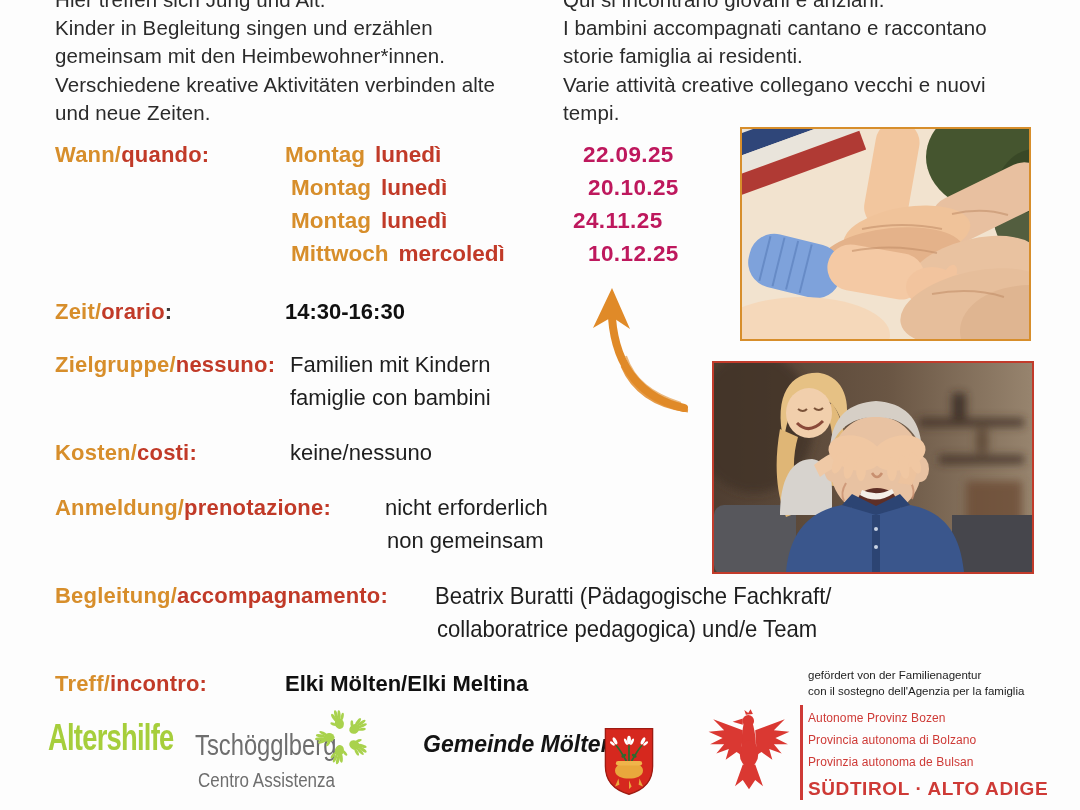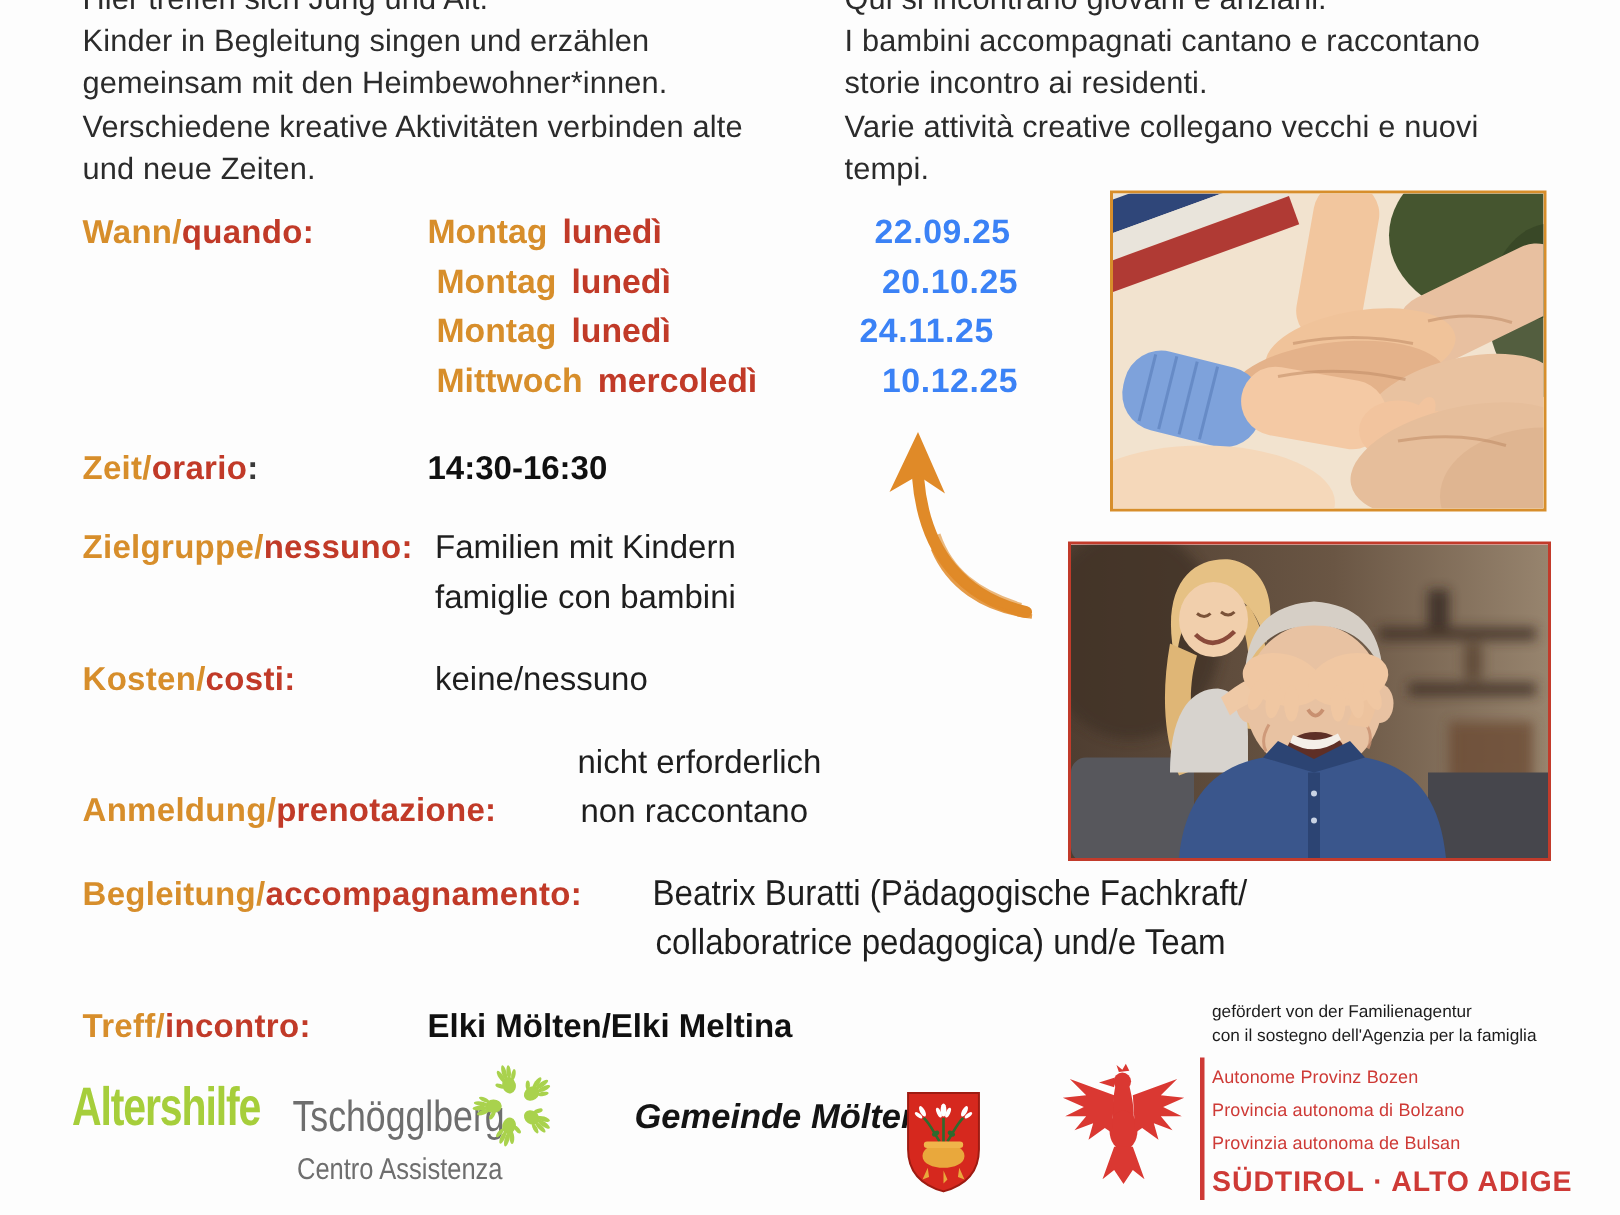--- a/index.html
+++ b/index.html
@@ -10,21 +10,21 @@
   .intro div{white-space:nowrap;}
   .label{font-size:22px;font-weight:bold;letter-spacing:.2px;white-space:nowrap;}
   .label .de{color:var(--orange,#D78E2B);}
   .label .it{color:var(--red,#C13A28);}
   .label .colon{color:#3a3a3a;}
   .value{font-size:22px;color:#1e1e1e;white-space:nowrap;}
   .vbold{font-weight:bold;color:#101010;}
   .when-row{position:absolute;white-space:nowrap;height:30px;}
   .day-de{font-size:22.5px;font-weight:bold;color:var(--orange,#D78E2B);}
   .day-it{font-size:22.5px;font-weight:bold;color:var(--red,#C13A28);margin-left:10px;}
-  .wdate{position:absolute;top:0;font-size:22.5px;font-weight:bold;color:#3b82f6;letter-spacing:.4px;}
+  .wdate{position:absolute;top:0;font-size:22.5px;font-weight:bold;color:#be185d;letter-spacing:.4px;}
   .cond{font-size:24px;transform:scaleX(.92);transform-origin:0 0;}
   .photo{position:absolute;overflow:hidden;background:#fff;}
   .photo1{border:2px solid var(--photo1-border,#D78E2B);}
   .photo2{border:2px solid var(--photo2-border,#C23B2B);}
   .alt-name1{font-size:36px;font-weight:bold;color:var(--green,#A6CE3B);letter-spacing:-1px;transform:scaleX(.76);transform-origin:0 0;white-space:nowrap;}
   .alt-name2{font-size:29px;color:var(--gray,#6E6E6E);transform:scaleX(.82);transform-origin:0 0;white-space:nowrap;}
   .alt-sub{font-size:20px;color:var(--gray,#6E6E6E);transform:scaleX(.85);transform-origin:0 0;white-space:nowrap;}
   .gem1{font-size:23px;font-weight:bold;font-style:italic;color:#141414;white-space:nowrap;}
   .gem2{font-size:22px;font-style:italic;color:#141414;white-space:nowrap;}
   .prov-small{font-size:11.5px;color:#1c1c1c;line-height:15.5px;white-space:nowrap;}
@@ -44,21 +44,21 @@
   <div class="abs intro" style="left:55px;top:-14px;width:520px;">
     <div>Hier treffen sich Jung und Alt.</div>
     <div>Kinder in Begleitung singen und erzählen</div>
     <div>gemeinsam mit den Heimbewohner*innen.</div>
     <div>Verschiedene kreative Aktivitäten verbinden alte</div>
     <div>und neue Zeiten.</div>
   </div>
   <div class="abs intro" style="left:563px;top:-14px;width:500px;">
     <div>Qui si incontrano giovani e anziani.</div>
     <div>I bambini accompagnati cantano e raccontano</div>
-    <div>storie incontro ai residenti.</div>
+    <div>storie famiglia ai residenti.</div>
     <div>Varie attività creative collegano vecchi e nuovi</div>
     <div>tempi.</div>
   </div>
 
   <div class="abs label" style="left:55px;top:142px;">
     <span class="de">Wann/</span><span class="it">quando:</span>
   </div>
   <div class="when-row" style="left:285px;top:142px;width:420px;">
     <span class="day-de">Montag</span><span class="day-it">lunedì</span>
     <span class="wdate" style="left:298px;">22.09.25</span>
@@ -85,25 +85,25 @@
     <span class="de">Zielgruppe/</span><span class="it">nessuno:</span>
   </div>
   <div class="abs value" style="left:290px;top:352px;">Familien mit Kindern</div>
   <div class="abs value" style="left:290px;top:385px;">famiglie con bambini</div>
 
   <div class="abs value" style="left:290px;top:440px;">keine/nessuno</div>
   <div class="abs label" style="left:55px;top:440px;">
     <span class="de">Kosten/</span><span class="it">costi:</span>
   </div>
 
-  <div class="abs label" style="left:55px;top:495px;margin-top:32px;">
+  <div class="abs label" style="left:55px;top:495px;">
     <span class="de">Anmeldung/</span><span class="it">prenotazione:</span>
   </div>
   <div class="abs value" style="left:385px;top:495px;">nicht erforderlich</div>
-  <div class="abs value" style="left:387px;top:528px;">non raccontano</div>
+  <div class="abs value" style="left:387px;top:528px;">non gemeinsam</div>
 
   <div class="abs label" style="left:55px;top:583px;">
     <span class="de">Begleitung/</span><span class="it">accompagnamento:</span>
   </div>
   <div class="abs value cond" style="left:435px;top:582px;">Beatrix Buratti (Pädagogische Fachkraft/</div>
   <div class="abs value cond" style="left:437px;top:615px;">collaboratrice pedagogica) und/e Team</div>
 
   <div class="abs label" style="left:55px;top:671px;">
     <span class="de">Treff/</span><span class="it">incontro:</span>
   </div>

